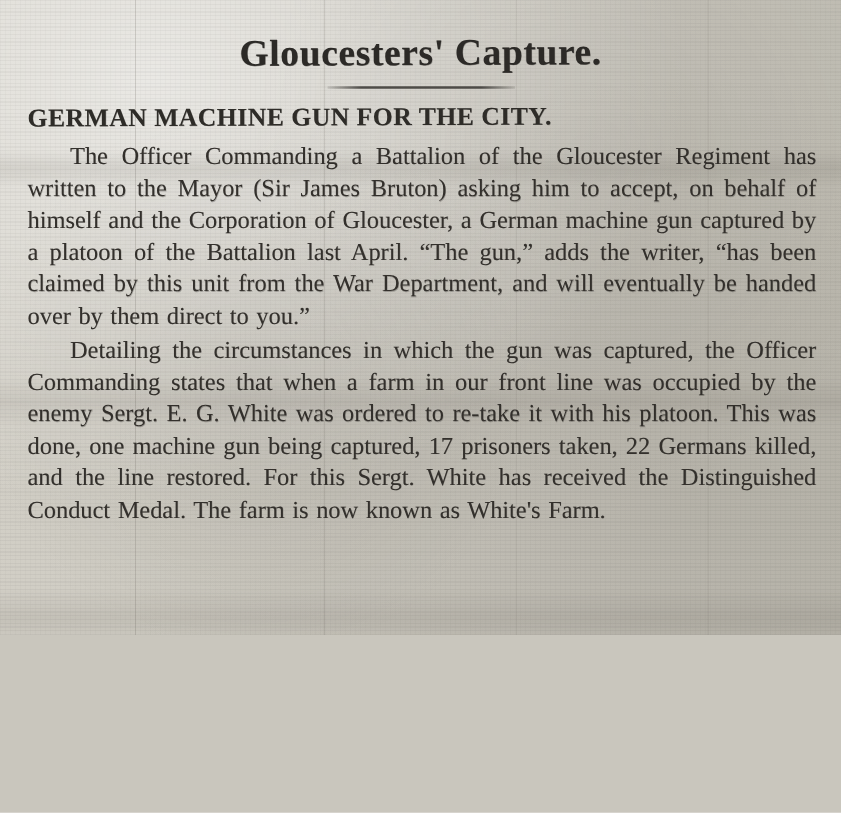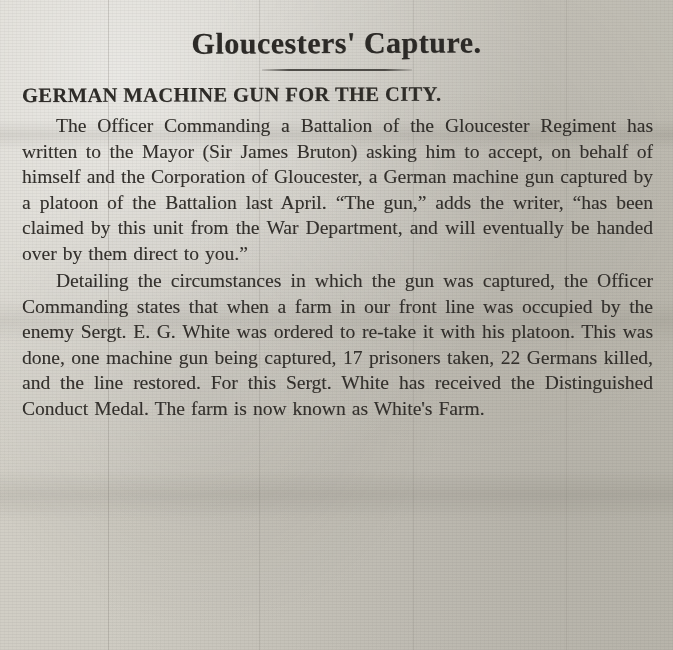--- a/index.html
+++ b/index.html
@@ -11,21 +11,21 @@
     height: 650px;
     overflow: hidden;
     background: #c9c6bd;
     font-family: "Liberation Serif", serif;
   }
 
   
   #clipping {
     position: relative;
     width: 673px;
-    height: 650px;
+    height: 508px;
     background:
       radial-gradient(ellipse at 18% 12%, rgba(255,255,255,0.55) 0%, rgba(255,255,255,0) 55%),
       radial-gradient(ellipse at 82% 78%, rgba(120,115,105,0.18) 0%, rgba(120,115,105,0) 60%),
       linear-gradient(98deg, #d3d0c7 0%, #cdcac1 35%, #c6c3ba 68%, #bfbcb2 100%);
     overflow: hidden;
   }
 
   
   #clipping::before {
     content: "";

